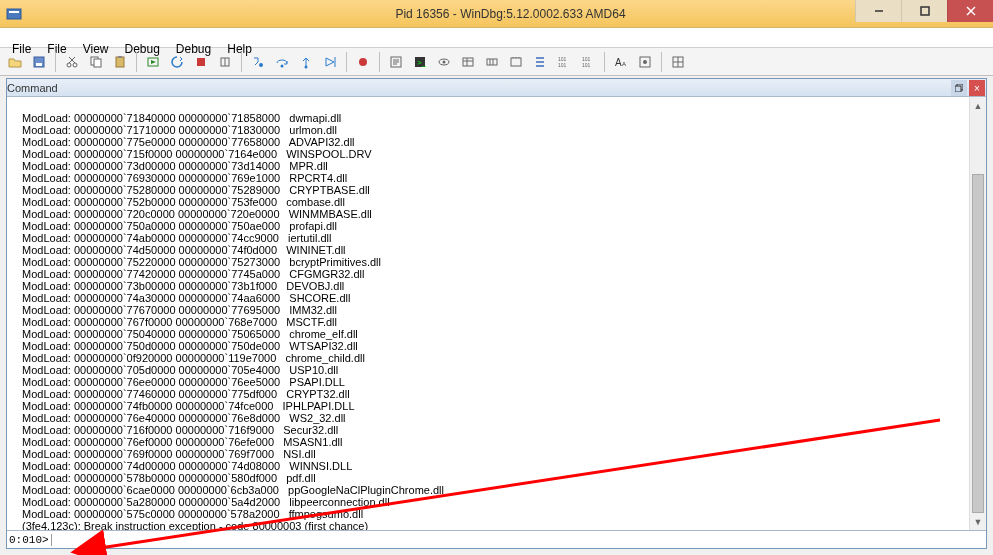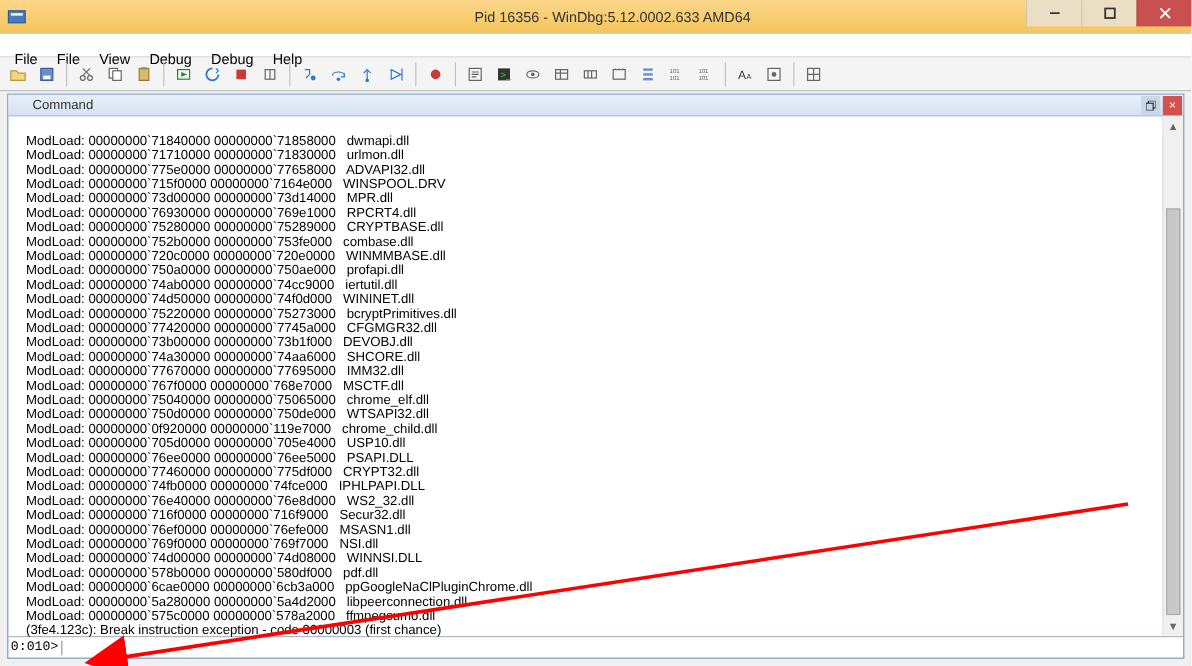--- a/index.html
+++ b/index.html
@@ -10,21 +10,21 @@
   .winbtns { display:flex; align-items:stretch; height:22px; position:absolute; right:0; top:0;}
   .winbtn { width:46px; display:flex; align-items:center; justify-content:center; border-left:1px solid rgba(0,0,0,.1);}
   .winbtn.close { background:#c75050; color:#fff;}
   .winbtn:not(.close){ background:#eadfc5;}
   .menubar { height:20px; background:#fff; display:flex; align-items:center; padding:0 4px; border-bottom:1px solid #d0d0d0;}
   .menubar span { padding:19px 8px;margin-top:22px; }
   .toolbar { height:28px; background:#f4f4f4; border-bottom:1px solid #c0c0c0; display:flex; align-items:center; padding:0 4px; gap:2px;}
   .tbtn { width:22px; height:22px; display:flex; align-items:center; justify-content:center; border:1px solid transparent;}
   .tsep { width:1px; height:20px; background:#c0c0c0; margin:0 3px;}
   .cmdwin { position:absolute; left:6px; top:78px; right:6px; bottom:6px; border:1px solid #7a99b8; background:#fff; display:flex; flex-direction:column;}
-  .cmdtitle { height:18px; background:linear-gradient(#e8eff7,#d5e2f1); border-bottom:1px solid #a9b9ca; display:flex; align-items:center; padding:0 20px; font-size:11px; color:#333; position:relative;}
+  .cmdtitle { height:18px; background:linear-gradient(#e8eff7,#d5e2f1); border-bottom:1px solid #a9b9ca; display:flex; align-items:center; padding:0 0; font-size:11px; color:#333; position:relative;}
   .cmdtitle .tbuttons{position:absolute;right:0;top:0;display:flex;height:100%;}
   .cmdtitle .tb{width:16px;height:16px;margin:1px;font-size:10px;display:flex;align-items:center;justify-content:center;}
   .cmdtitle .tb.c{background:#d75050;color:#fff;}
   .cmdtitle .tb.m{background:#c9d7e8;}
   .cmdbody { flex:1; overflow:auto; font-family:Liberation Sans, sans-serif; font-size:11px; line-height:12px; padding:15px; white-space:pre; color:#000; position:relative;}
   .cmdinput { height:18px; border-top:1px solid #a9b9ca; display:flex; align-items:center; font-family:"Courier New", monospace; font-size:11px; padding:0 2px;gap:11px;}
   .cmdinput .prompt{border-right:1px solid #999;padding-right:2px;margin-right:2px;}
   .cmdinput input { border:none; outline:none; flex:1; font-family:inherit; font-size:inherit; padding:0 2px;}
   .arrow { position:absolute; pointer-events:none; }
   .scrolltrack {width:17px;background:#f0f0f0;border-left:1px solid #ddd;height:100%;position:absolute;right:0;top:0;display:flex;flex-direction:column;}

